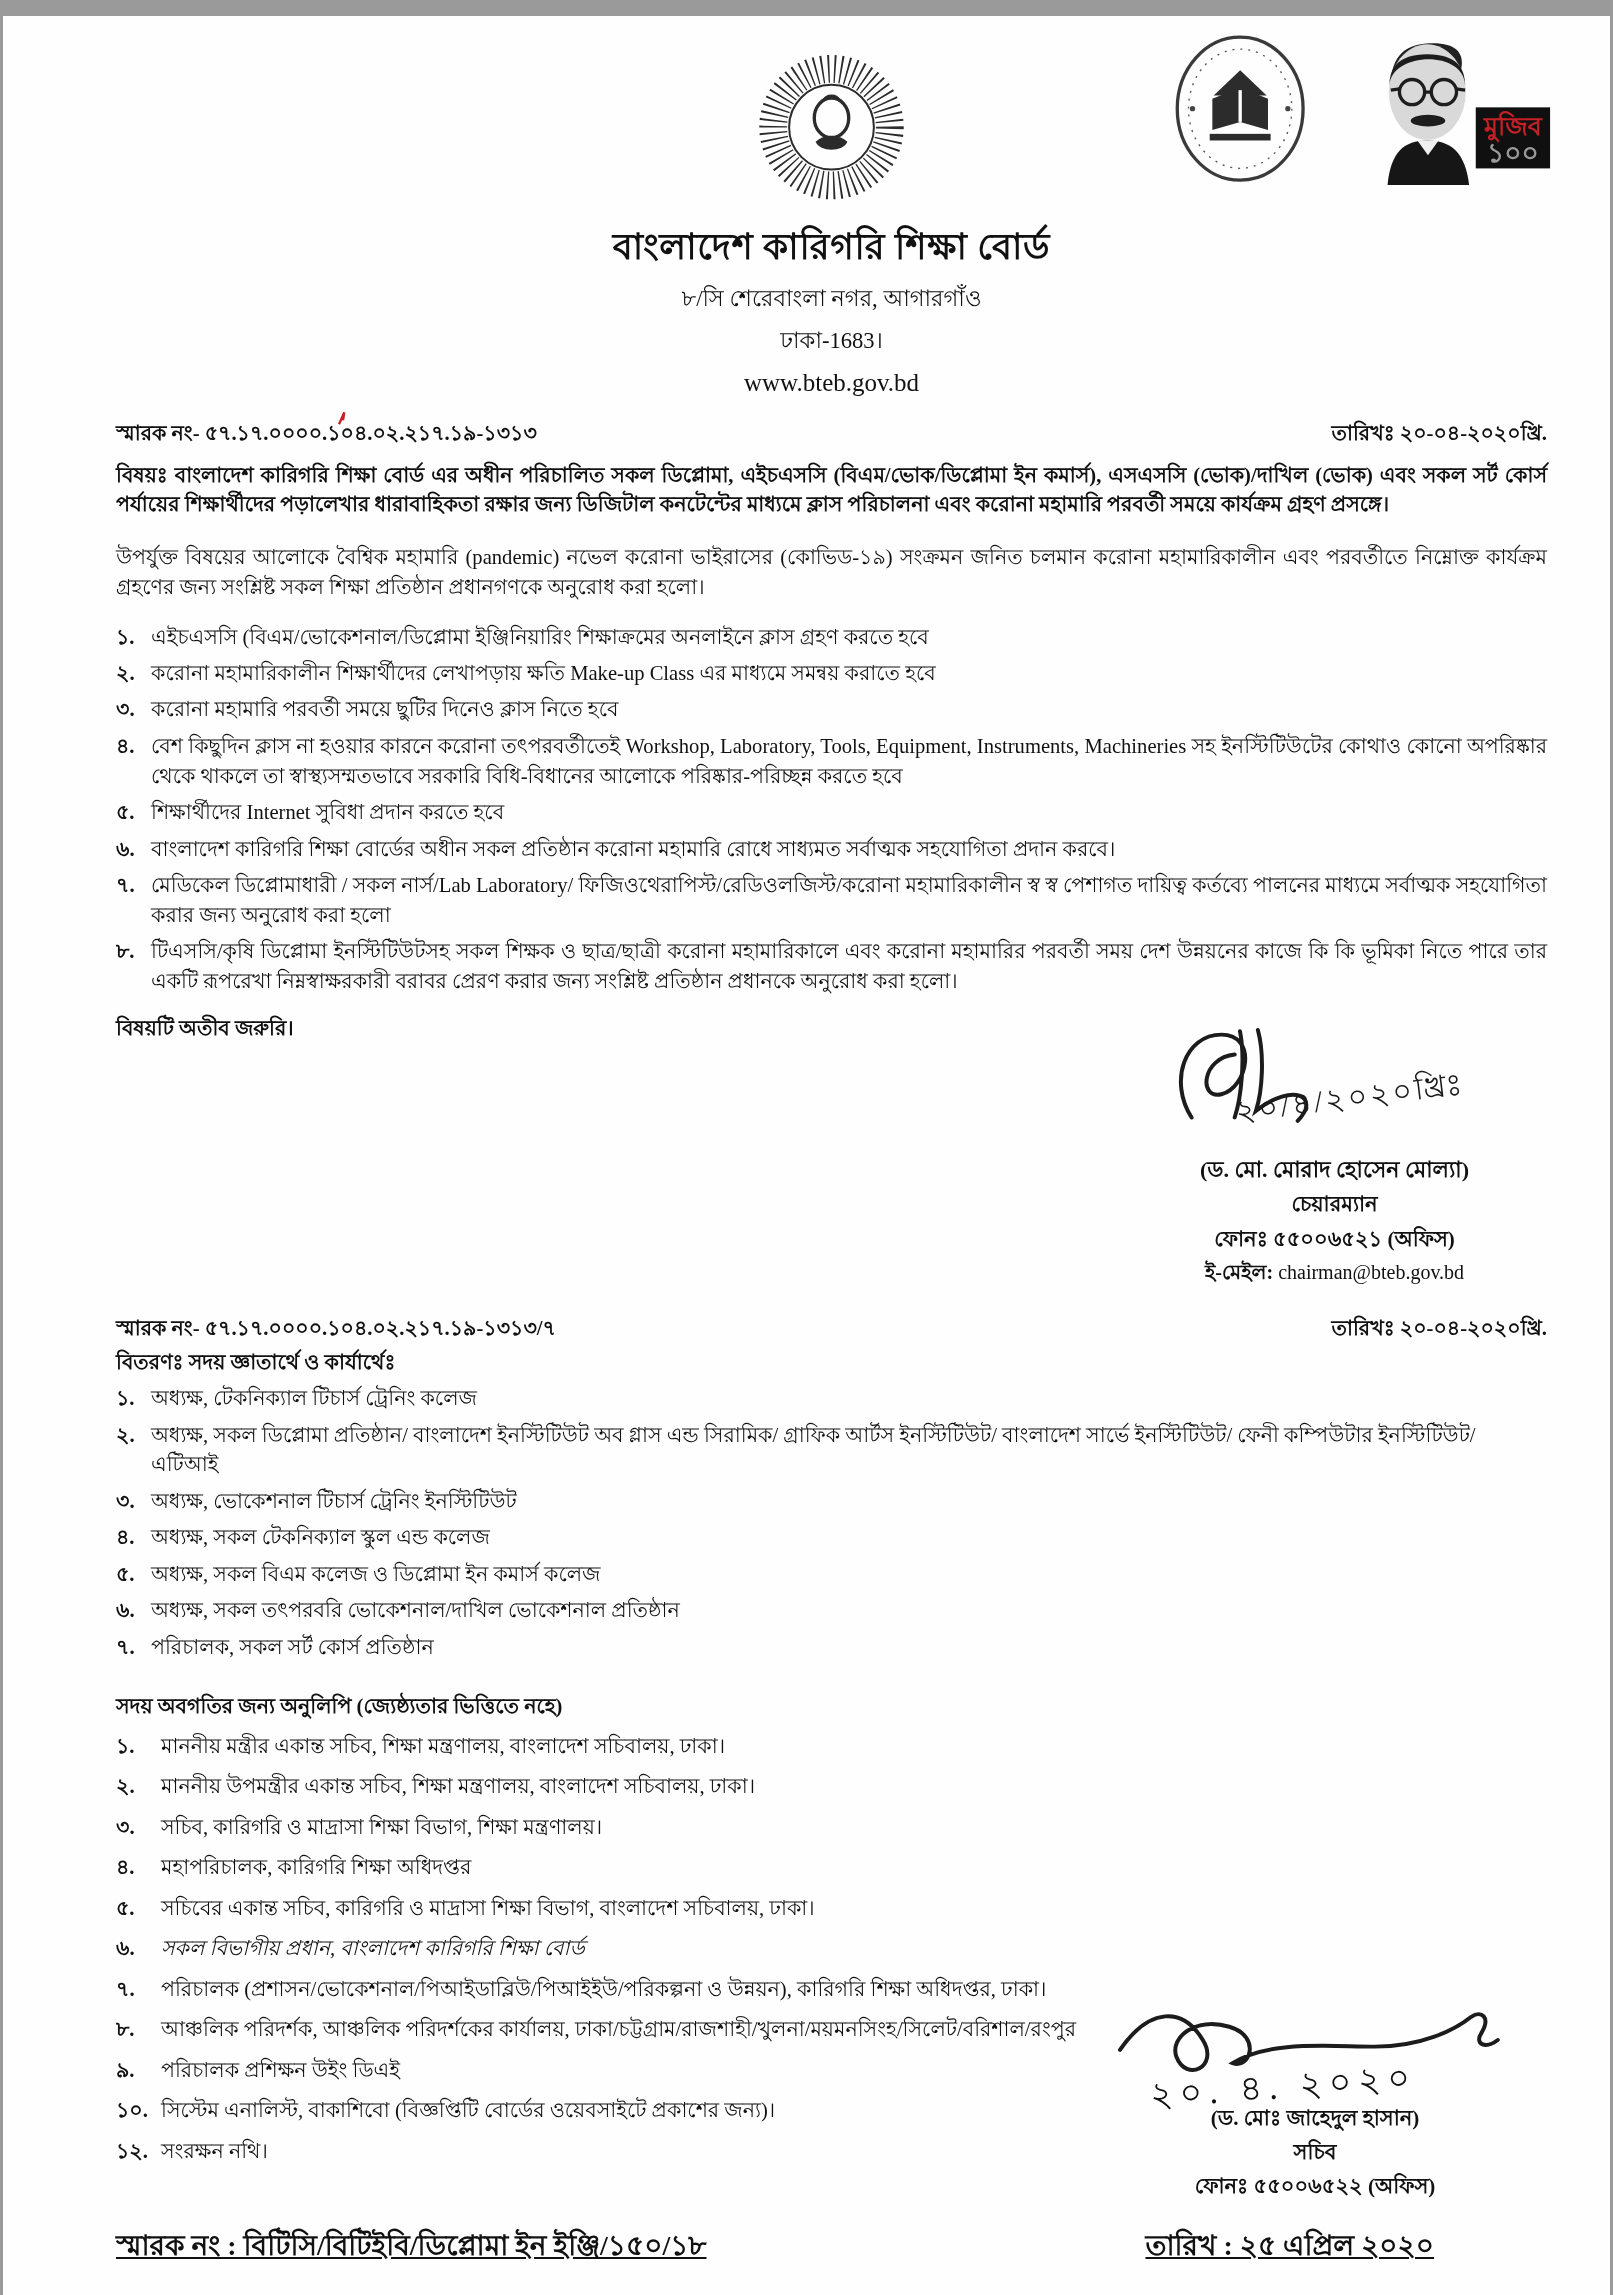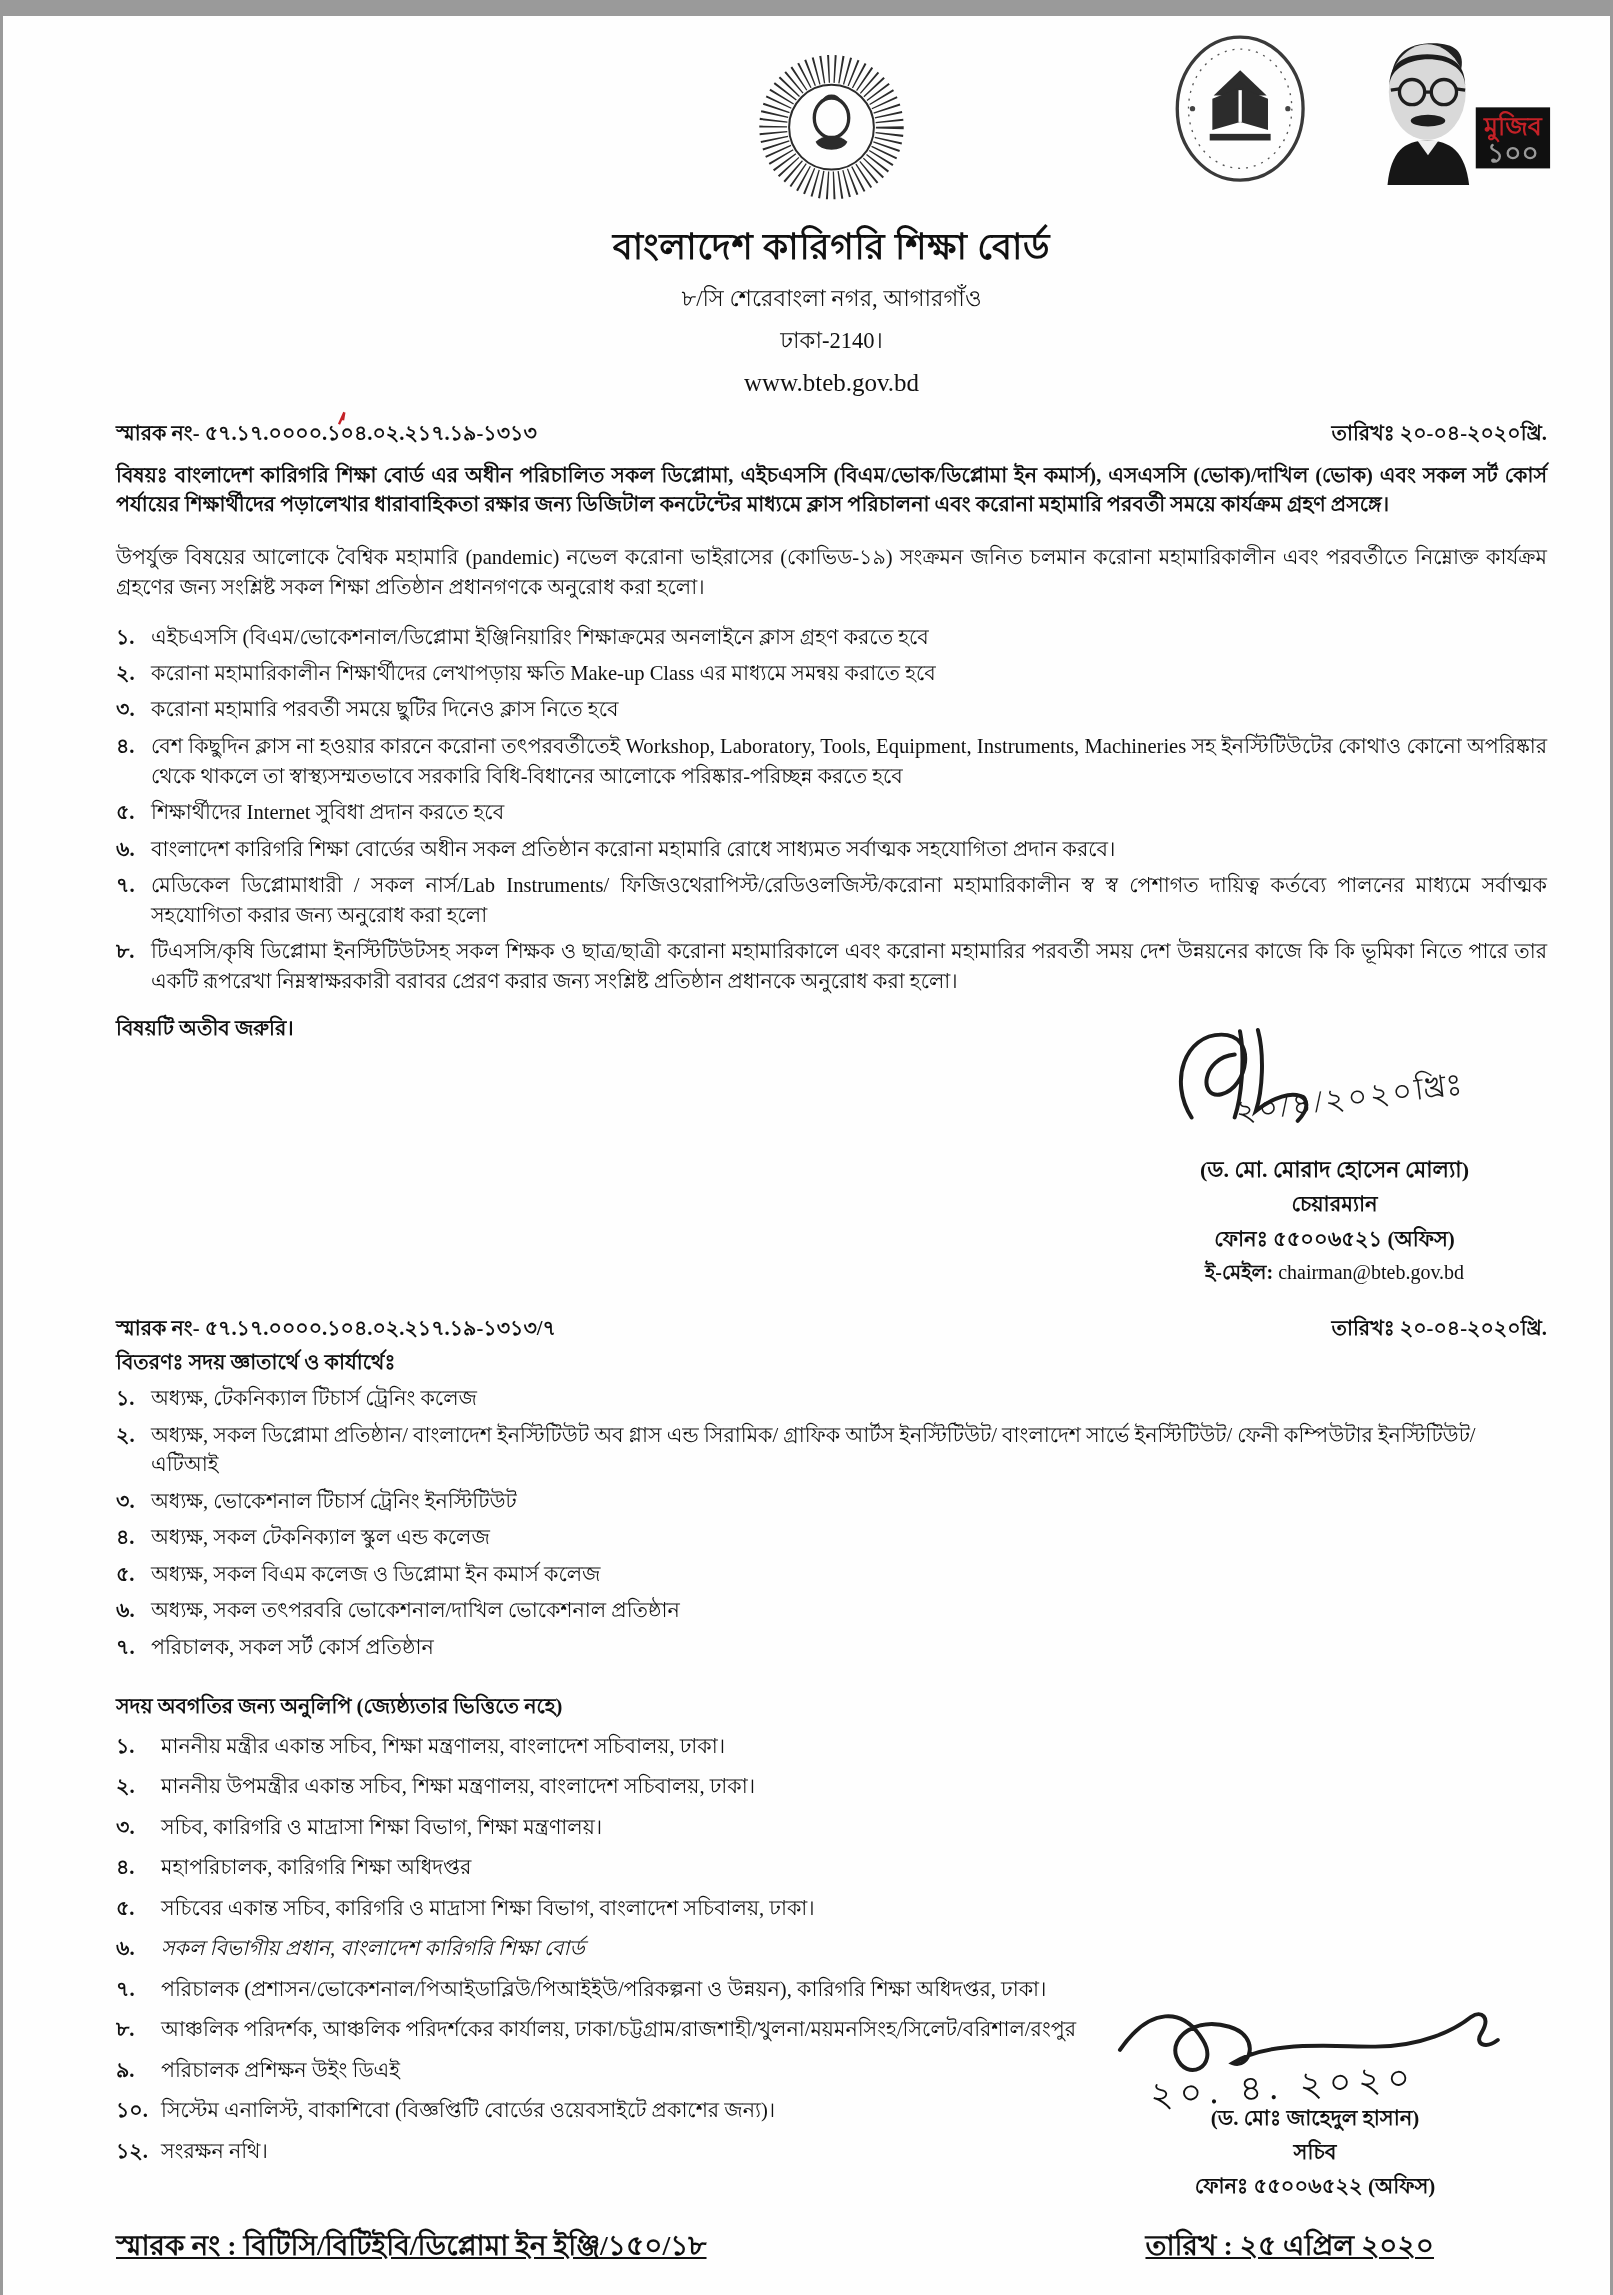--- a/index.html
+++ b/index.html
@@ -104,21 +104,21 @@
             <circle cx="120" cy="118" r="66" fill="#fefefe"></circle>
             <circle cx="120" cy="118" r="64" fill="none" stroke="#2b2b2b" stroke-width="3"></circle>
             <ellipse cx="120" cy="104" rx="26" ry="30" fill="none" stroke="#2b2b2b" stroke-width="5"></ellipse>
             <path d="M96 140 C110 128 130 128 144 140 C138 156 102 156 96 140 Z" fill="#2b2b2b"></path>
             <path d="M108 78 C112 68 128 68 132 78" fill="none" stroke="#2b2b2b" stroke-width="4"></path>
           </svg>
         </span>
       </div>
       <div class="org-name">বাংলাদেশ কারিগরি শিক্ষা বোর্ড</div>
       <div class="addr">৮/সি শেরেবাংলা নগর, আগারগাঁও</div>
-      <div class="addr">ঢাকা-2140।</div>
+      <div class="addr">ঢাকা-1683।</div>
       <div class="site">www.bteb.gov.bd</div>
     </div>
 
     <div class="memo-row">
       <span class="memo-no">
         <span>স্মারক নং- ৫৭.১৭.০০০০.১০৪.০২.২১৭.১৯-১৩১৩</span>
         <span class="red-tick">
           <svg width="20" height="22.6" viewBox="0 0 30 34">
               <path d="M6 26 L14 8 M14 8 L12 20" stroke="#c42127" stroke-width="3.5" fill="none"></path>
             </svg>
@@ -158,21 +158,21 @@
           <span class="txt">শিক্ষার্থীদের Internet সুবিধা প্রদান করতে হবে</span>
         </li>
 
         <li>
           <span class="no">৬.</span>
           <span class="txt">বাংলাদেশ কারিগরি শিক্ষা বোর্ডের অধীন সকল প্রতিষ্ঠান করোনা মহামারি রোধে সাধ্যমত সর্বাত্মক সহযোগিতা প্রদান করবে।</span>
         </li>
 
         <li>
           <span class="no">৭.</span>
-          <span class="txt">মেডিকেল ডিপ্লোমাধারী / সকল নার্স/Lab Instruments/ ফিজিওথেরাপিস্ট/রেডিওলজিস্ট/করোনা মহামারিকালীন স্ব স্ব পেশাগত দায়িত্ব কর্তব্যে পালনের মাধ্যমে সর্বাত্মক সহযোগিতা করার জন্য অনুরোধ করা হলো</span>
+          <span class="txt">মেডিকেল ডিপ্লোমাধারী / সকল নার্স/Lab Laboratory/ ফিজিওথেরাপিস্ট/রেডিওলজিস্ট/করোনা মহামারিকালীন স্ব স্ব পেশাগত দায়িত্ব কর্তব্যে পালনের মাধ্যমে সর্বাত্মক সহযোগিতা করার জন্য অনুরোধ করা হলো</span>
         </li>
 
         <li>
           <span class="no">৮.</span>
           <span class="txt">টিএসসি/কৃষি ডিপ্লোমা ইনস্টিটিউটসহ সকল শিক্ষক ও ছাত্র/ছাত্রী করোনা মহামারিকালে এবং করোনা মহামারির পরবর্তী সময় দেশ উন্নয়নের কাজে কি কি ভূমিকা নিতে পারে তার একটি রূপরেখা নিম্নস্বাক্ষরকারী বরাবর প্রেরণ করার জন্য সংশ্লিষ্ট প্রতিষ্ঠান প্রধানকে অনুরোধ করা হলো।</span>
         </li>
       </ol>
 
     <div class="urgent">বিষয়টি অতীব জরুরি।</div>
 

